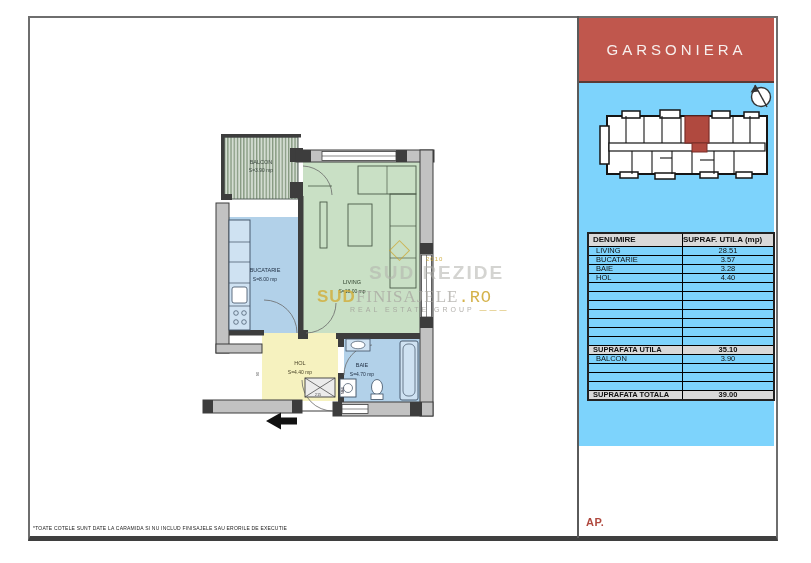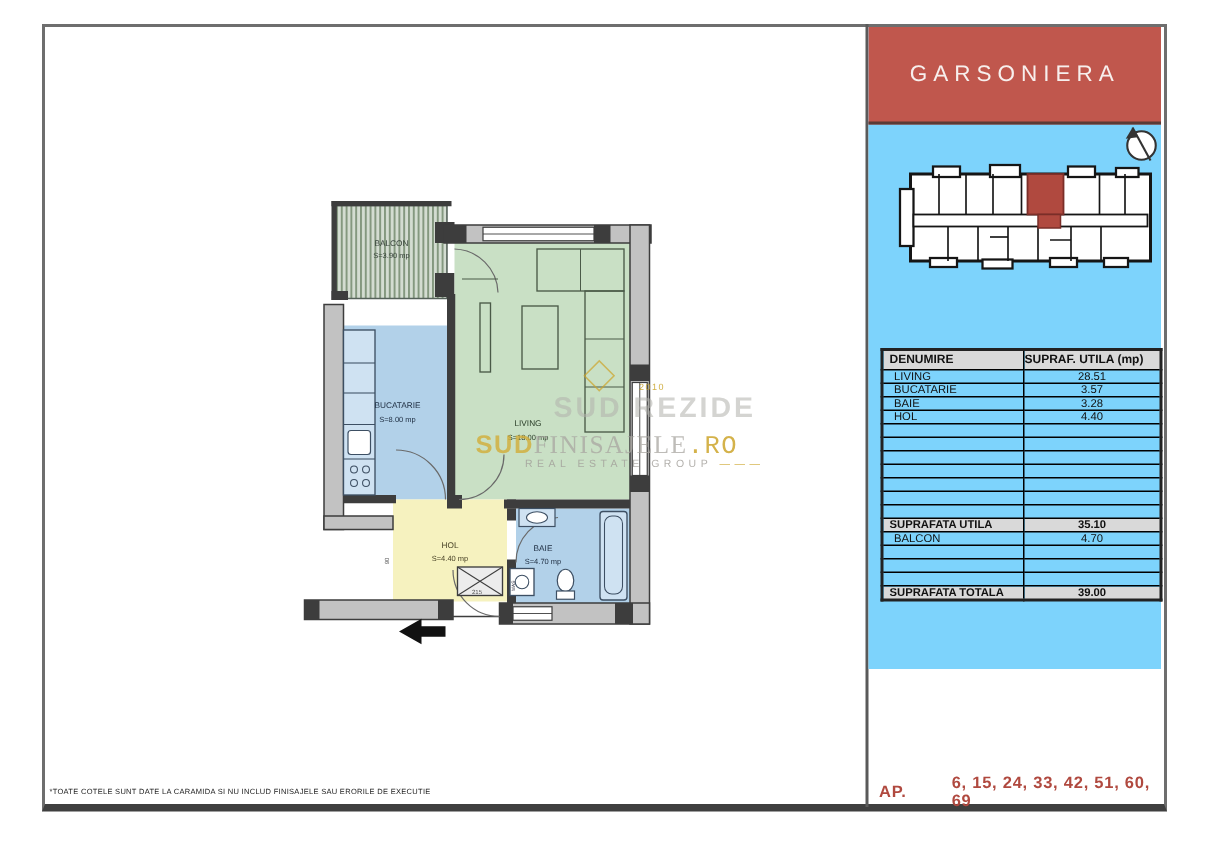--- a/index.html
+++ b/index.html
@@ -104,21 +104,21 @@
       <tr>
           <td class="nm"></td>
           <td class="val"></td>
         </tr>
       <tr class="tot">
         <td class="nm">SUPRAFATA UTILA</td>
         <td class="val">35.10</td>
       </tr>
       <tr>
         <td class="nm">BALCON</td>
-        <td class="val">4.70</td>
+        <td class="val">3.90</td>
       </tr>
       <tr>
           <td class="nm"></td>
           <td class="val"></td>
         </tr>
       <tr>
           <td class="nm"></td>
           <td class="val"></td>
         </tr>
       <tr>
@@ -127,21 +127,20 @@
         </tr>
       <tr class="tot">
         <td class="nm">SUPRAFATA TOTALA</td>
         <td class="val">39.00</td>
       </tr>
     </tbody>
   </table>
 
   <div class="ap-row">
     <span>AP.</span>
-    <span class="nums">6, 15, 24, 33, 42, 51, 60, 69</span>
   </div>
 </div>
 
 <div class="footnote">*TOATE COTELE SUNT DATE LA CARAMIDA SI NU INCLUD FINISAJELE SAU ERORILE DE EXECUTIE</div>
 
 <div class="wm wm1">SUD REZIDE</div>
 <div class="wm wm-year">2010</div>
 <div class="wm-diamond"></div>
 <div class="wm wm2"><span class="sud">SUD</span><span class="rez">FINISAJELE</span><span class="tld">.RO</span></div>
 <div class="wm wm3"><span>REAL ESTATE GROUP</span> <span class="dash">———</span></div>

